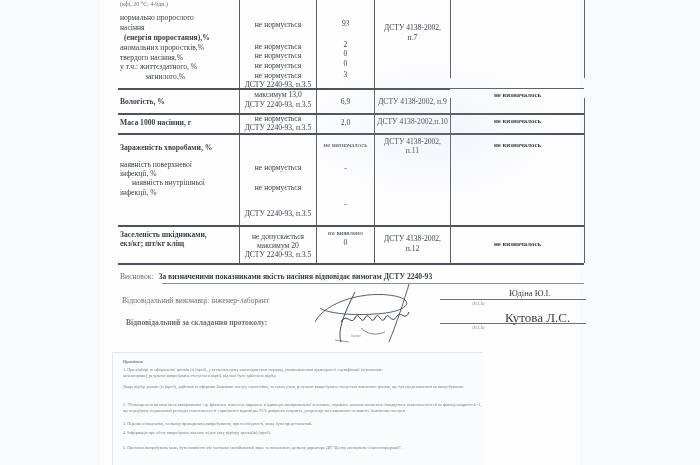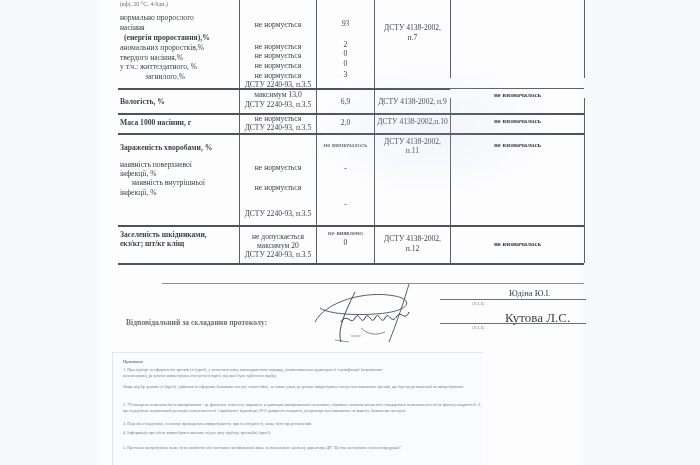--- a/index.html
+++ b/index.html
@@ -143,22 +143,27 @@
   <div class="abs txt c" style="left:140px; width:76px; top:241px;">максимум 20</div>
   <div class="abs txt c" style="left:140px; width:76px; top:250px;">ДСТУ 2240-93, п.3.5</div>
 
   <div class="abs txt c" style="left:217px; width:57px; top:228px; font-size:6.8px;">не виявлено</div>
   <div class="abs txt c" style="left:217px; width:57px; top:238px;">0</div>
 
   <div class="abs txt c" style="left:275px; width:75px; top:234px;">ДСТУ 4138-2002,</div>
   <div class="abs txt c" style="left:275px; width:75px; top:244px;">п.12</div>
   <div class="abs txt c bold" style="left:351px; width:133px; top:239px; font-size:6.8px;">не визначалось</div>
 
+  <div class="abs txt" style="left:20px; top:272px;">
+    <span class="light">Висновок:</span>
+    <span class="bold" style="margin-left:3px;">За визначеними показниками якість насіння  відповідає вимогам ДСТУ 2240-93</span>
+  </div>
   <div class="hline" style="left:62px; top:283px; width:422px; background:#8a8f98;"></div>
 
+  <div class="abs txt light" style="left:22px; top:296px;">Відповідальний виконавці: інженер-лаборант</div>
   <div class="abs txt" style="left:409px; top:289px; font-size:8.5px;">Юдіна Ю.І.</div>
   <div class="hline" style="left:340px; top:299px; width:146px; background:#6b7079;"></div>
   <div class="abs stamp-label" style="left:372px; top:301px;">(П.І.Б)</div>
 
   <div class="abs txt light" style="left:26px; top:318px;font-weight:bold;">Відповідальний за складання протоколу:</div>
   <div class="abs txt" style="left:405px; top:313px; font-size:13px;">Кутова Л.С.</div>
   <div class="hline" style="left:340px; top:323px; width:146px; background:#6b7079;"></div>
   <div class="abs stamp-label" style="left:372px; top:325px;">(П.І.Б)</div>
 
   <svg class="sig" viewBox="0 0 120 66" style="left:185px; top:282px; width:160px; height:66px;">

